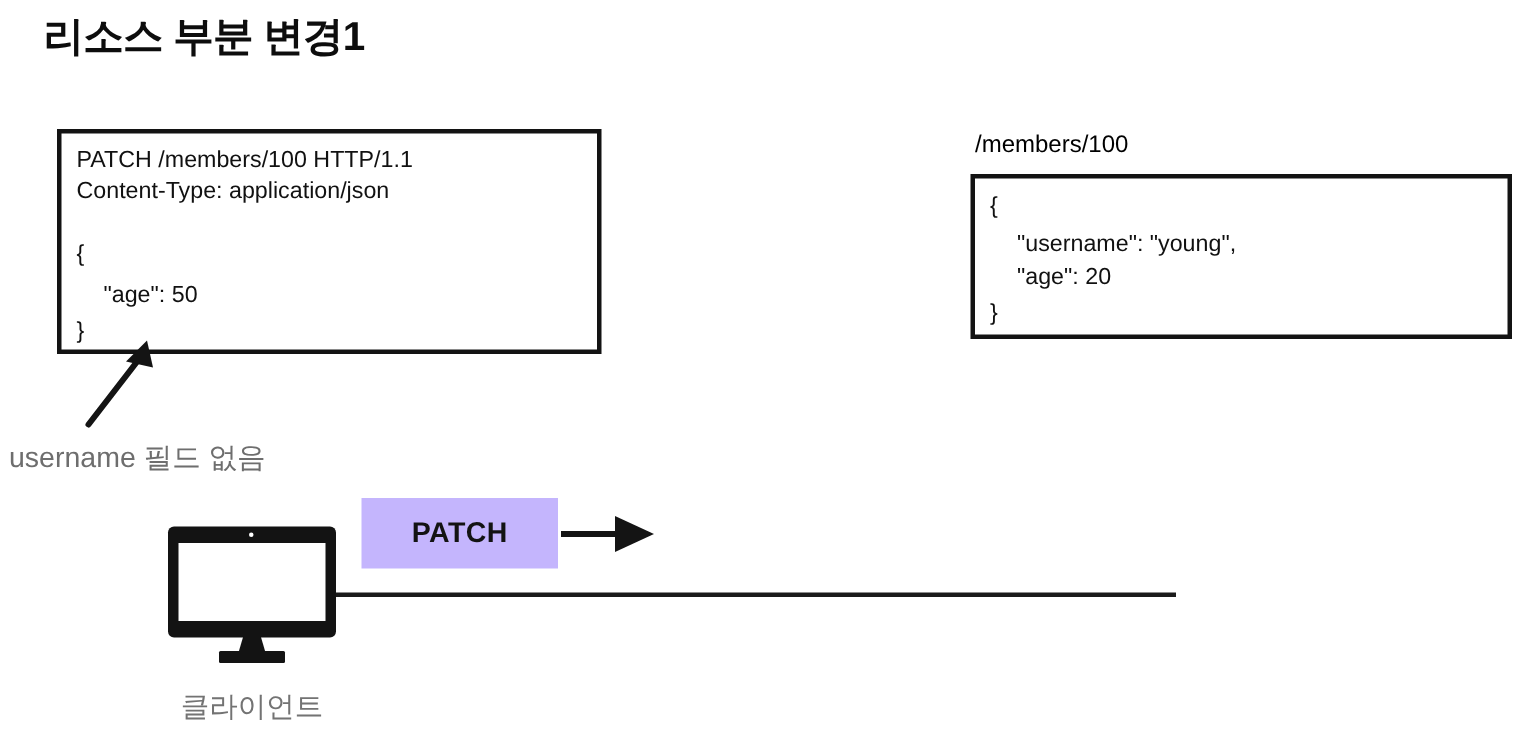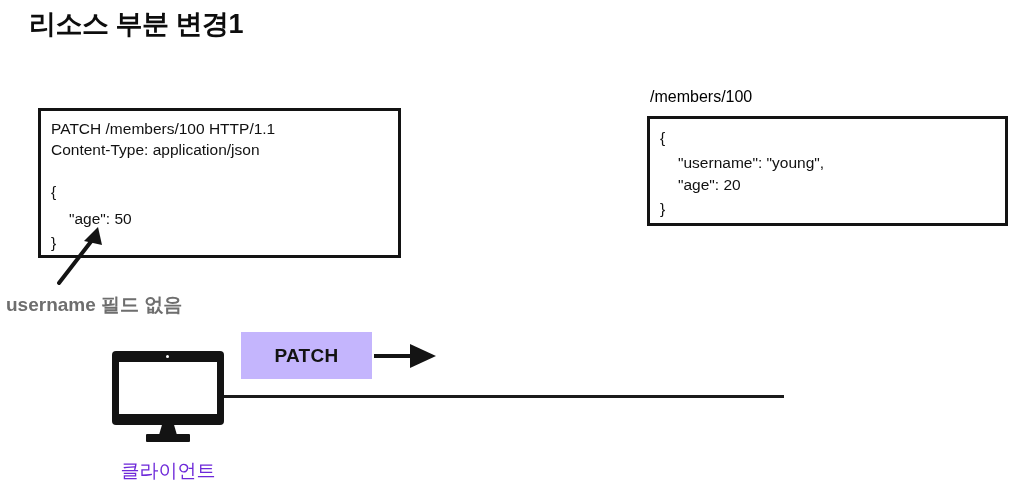--- a/index.html
+++ b/index.html
@@ -35,21 +35,20 @@
     position: absolute;
     box-sizing: border-box;
     border: 3px solid #131313;
     background: #ffffff;
   }
   #request-box {
     left: 38px;
     top: 86px;
     width: 363px;
     height: 150px;
-    margin-top: 22px;
   }
   #response-box {
     left: 647px;
     top: 116px;
     width: 361px;
     height: 110px;
   }
   .code-line {
     position: absolute;
     font-family: "Liberation Sans", sans-serif;
@@ -81,21 +80,21 @@
     color: #000000;
     white-space: nowrap;
   }
 
   
   .callout-text {
     position: absolute;
     left: 6px;
     top: 292px;
     font-size: 19px;
-    font-weight: bold;
+    font-weight: normal;
     color: #6e6e6e;
     white-space: nowrap;
   }
   #callout-arrow {
     position: absolute;
     left: 40px;
     top: 215px;
     width: 80px;
     height: 80px;
   }
@@ -192,21 +191,21 @@
     top: 83px;
     width: 44px;
     height: 8px;
     background: #131313;
     border-radius: 1px;
   }
   .node-label {
     margin-top: 16px;
     text-align: center;
     font-size: 19px;
-    color: #6d28d9;
+    color: #737373;
     white-space: nowrap;
   }
 </style>
 </head>
 <body>
 
 <div id="slide">
 
   <div class="slide-title">리소스 부분 변경1</div>
 

